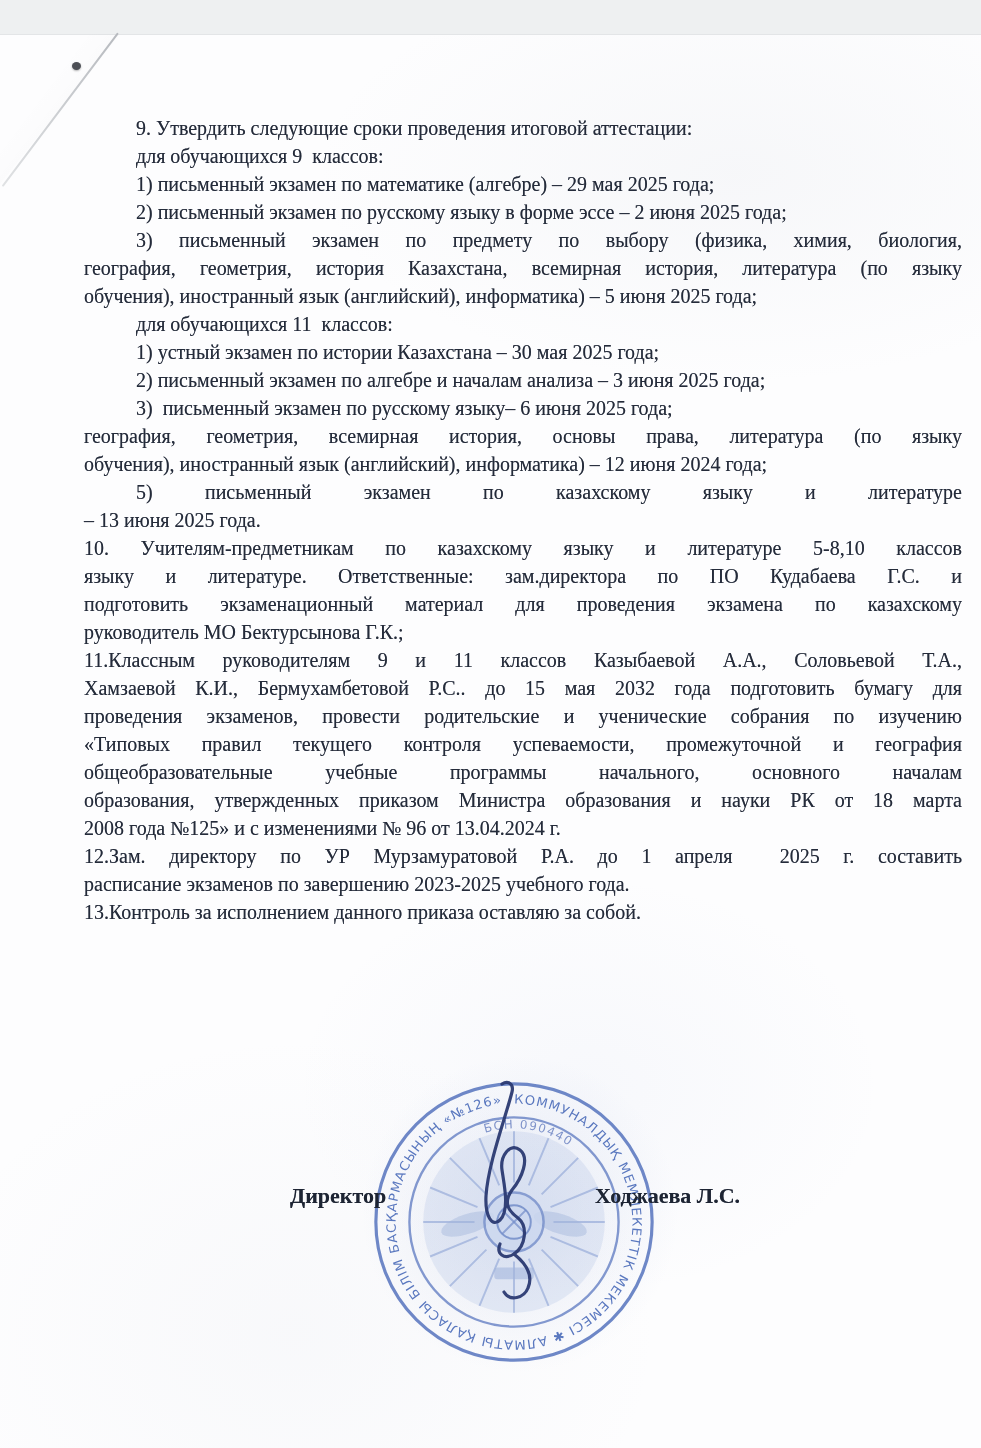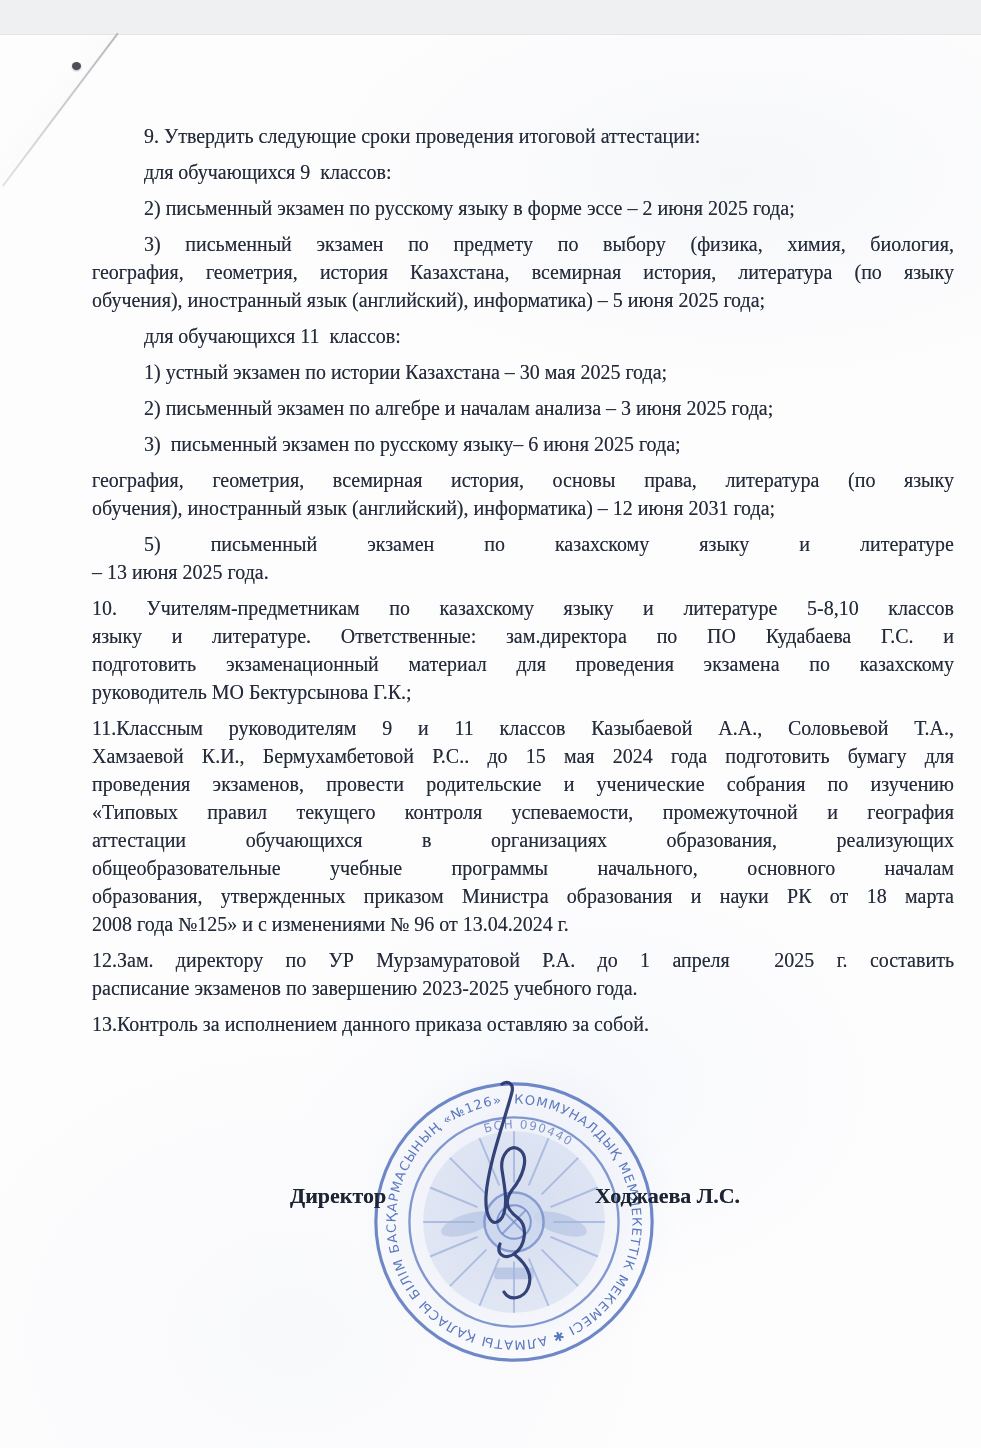--- a/index.html
+++ b/index.html
@@ -36,21 +36,21 @@
   .staple-dot {
     position:absolute; left:72px; top:62px; width:9px; height:8px;
     background:#4c4f55; border-radius:50%;
     box-shadow:0 1px 2px rgba(0,0,0,.3);
   }
   .doc {
     position:absolute; left:84px; top:114px; width:878px;
     color:#242b3a; font-size:20px; line-height:28px;
     text-shadow:0 0 .4px rgba(36,43,58,.55);
   }
-  .para { margin:8px; }
+  .para { margin:0; }
   .line { white-space:normal; }
   .line.fill { text-align:justify; text-align-last:justify; }
   .line.indent { padding-left:52px; }
   .stamp-halo {
     position:absolute; left:340px; top:1046px; width:360px; height:350px;
     background:radial-gradient(circle at 50% 48%, rgba(128,152,208,.17), rgba(128,152,208,0) 62%);
     pointer-events:none;
   }
   .stamp-svg {
     position:absolute; left:366px; top:1074px; width:296px; height:296px;
@@ -78,20 +78,23 @@
   <div class="staple-dot"></div>
 
   <div class="doc">
       <div class="para">
         <div class="line indent">9. Утвердить следующие сроки проведения итоговой аттестации:</div>
       </div>
       <div class="para">
         <div class="line indent">для обучающихся 9&nbsp; классов:</div>
       </div>
       <div class="para">
+        <div class="line indent">1) письменный экзамен по математике (алгебре) – 29 мая 2025 года;</div>
+      </div>
+      <div class="para">
         <div class="line indent">2) письменный экзамен по русскому языку в форме эссе – 2 июня 2025 года;</div>
       </div>
       <div class="para">
         <div class="line fill indent">3) письменный экзамен по предмету по выбору (физика, химия, биология,</div>
         <div class="line fill">география, геометрия, история Казахстана, всемирная история, литература (по языку</div>
         <div class="line">обучения), иностранный язык (английский), информатика) – 5 июня 2025 года;</div>
       </div>
       <div class="para">
         <div class="line indent">для обучающихся 11&nbsp; классов:</div>
       </div>
@@ -99,38 +102,37 @@
         <div class="line indent">1) устный экзамен по истории Казахстана – 30 мая 2025 года;</div>
       </div>
       <div class="para">
         <div class="line indent">2) письменный экзамен по алгебре и началам анализа – 3 июня 2025 года;</div>
       </div>
       <div class="para">
         <div class="line indent">3)&nbsp; письменный экзамен по русскому языку– 6 июня 2025 года;</div>
       </div>
       <div class="para">
         <div class="line fill">география, геометрия, всемирная история, основы права, литература (по языку</div>
-        <div class="line">обучения), иностранный язык (английский), информатика) – 12 июня 2031 года;</div>
+        <div class="line">обучения), иностранный язык (английский), информатика) – 12 июня 2024 года;</div>
       </div>
       <div class="para">
         <div class="line fill indent">5) письменный экзамен по казахскому языку и литературе</div>
         <div class="line">– 13 июня 2025 года.</div>
       </div>
       <div class="para">
         <div class="line fill">10. Учителям-предметникам по казахскому языку и литературе 5-8,10 классов</div>
         <div class="line fill">языку и литературе. Ответственные: зам.директора по ПО Кудабаева Г.С. и</div>
         <div class="line fill">подготовить экзаменационный материал для проведения экзамена по казахскому</div>
         <div class="line">руководитель МО Бектурсынова Г.К.;</div>
       </div>
       <div class="para">
         <div class="line fill">11.Классным руководителям 9 и 11 классов Казыбаевой А.А., Соловьевой Т.А.,</div>
-        <div class="line fill">Хамзаевой К.И., Бермухамбетовой Р.С.. до 15 мая 2024 года подготовить бумагу для</div>
+        <div class="line fill">Хамзаевой К.И., Бермухамбетовой Р.С.. до 15 мая 2032 года подготовить бумагу для</div>
         <div class="line fill">проведения экзаменов, провести родительские и ученические собрания по изучению</div>
         <div class="line fill">«Типовых правил текущего контроля успеваемости, промежуточной и география</div>
-        <div class="line fill">аттестации обучающихся в организациях образования, реализующих</div>
         <div class="line fill">общеобразовательные учебные программы начального, основного началам</div>
         <div class="line fill">образования, утвержденных приказом Министра образования и науки РК от 18 марта</div>
         <div class="line">2008 года №125» и с изменениями № 96 от 13.04.2024 г.</div>
       </div>
       <div class="para">
         <div class="line fill">12.Зам. директору по УР Мурзамуратовой Р.А. до 1 апреля&nbsp; 2025 г. составить</div>
         <div class="line">расписание экзаменов по завершению 2023-2025 учебного года.</div>
       </div>
       <div class="para">
         <div class="line">13.Контроль за исполнением данного приказа оставляю за собой.</div>

